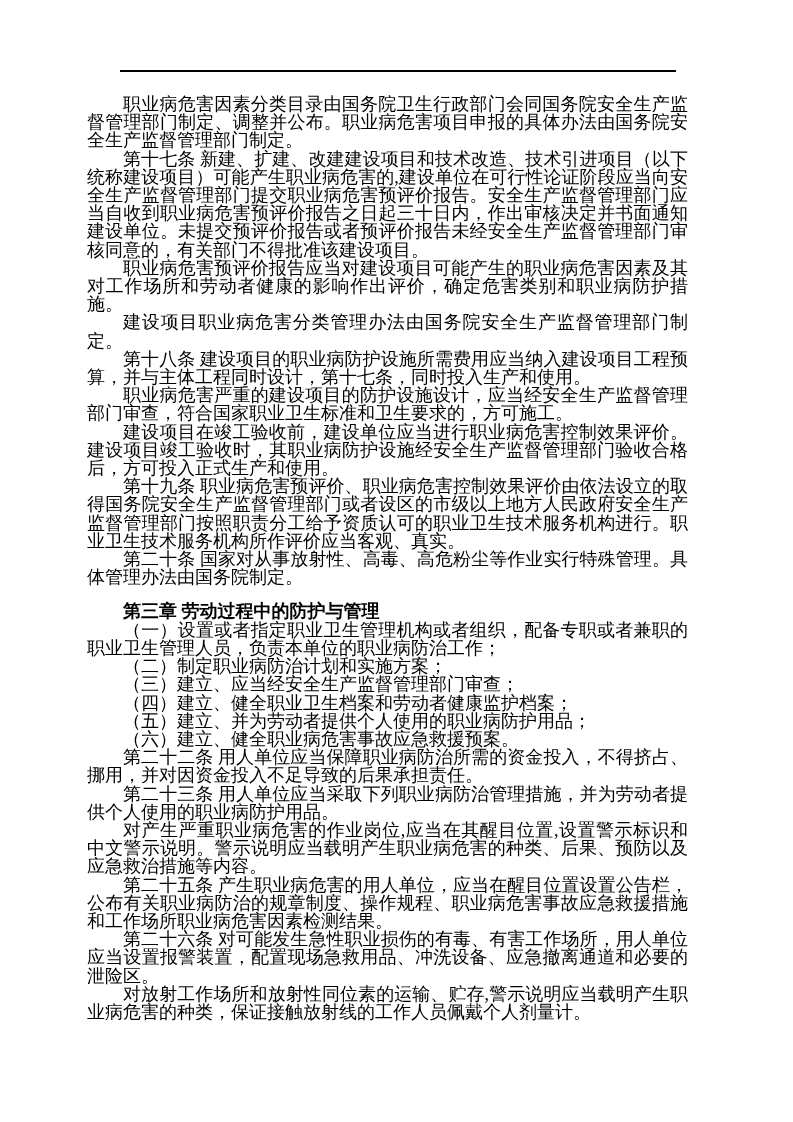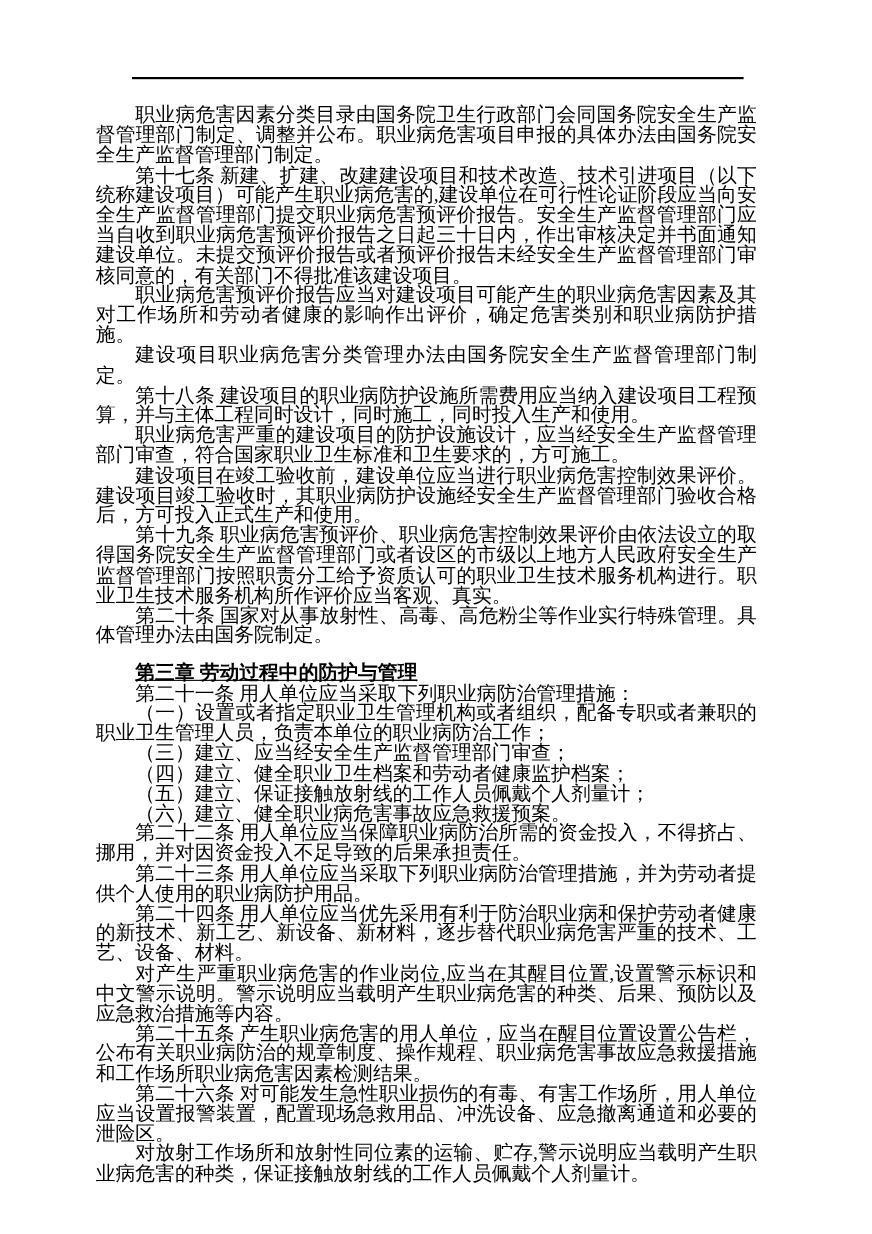--- a/index.html
+++ b/index.html
@@ -36,46 +36,44 @@
     word-break: break-all;
   }
   .para {
     margin: 0;
     text-indent: 2em;
   }
   .chapter-heading {
     margin: 16px 0 0 0;
     text-indent: 2em;
     font-weight: bold;
-    text-decoration: underline;
   }
 </style>
 </head>
 <body>
 
 <div class="page">
   <div class="header-rule"></div>
   <div class="doc-body">
     <p class="para">职业病危害因素分类目录由国务院卫生行政部门会同国务院安全生产监督管理部门制定、调整并公布。职业病危害项目申报的具体办法由国务院安全生产监督管理部门制定。</p>
     <p class="para">第十七条 新建、扩建、改建建设项目和技术改造、技术引进项目（以下统称建设项目）可能产生职业病危害的,建设单位在可行性论证阶段应当向安全生产监督管理部门提交职业病危害预评价报告。安全生产监督管理部门应当自收到职业病危害预评价报告之日起三十日内，作出审核决定并书面通知建设单位。未提交预评价报告或者预评价报告未经安全生产监督管理部门审核同意的，有关部门不得批准该建设项目。</p>
     <p class="para">职业病危害预评价报告应当对建设项目可能产生的职业病危害因素及其对工作场所和劳动者健康的影响作出评价，确定危害类别和职业病防护措施。</p>
     <p class="para">建设项目职业病危害分类管理办法由国务院安全生产监督管理部门制定。</p>
-    <p class="para">第十八条 建设项目的职业病防护设施所需费用应当纳入建设项目工程预算，并与主体工程同时设计，同时施工，同时投入生产和使用。</p>
+    <p class="para">第十八条 建设项目的职业病防护设施所需费用应当纳入建设项目工程预算，并与主体工程同时设计，第十七条，同时投入生产和使用。</p>
     <p class="para">职业病危害严重的建设项目的防护设施设计，应当经安全生产监督管理部门审查，符合国家职业卫生标准和卫生要求的，方可施工。</p>
     <p class="para">建设项目在竣工验收前，建设单位应当进行职业病危害控制效果评价。建设项目竣工验收时，其职业病防护设施经安全生产监督管理部门验收合格后，方可投入正式生产和使用。</p>
     <p class="para">第十九条 职业病危害预评价、职业病危害控制效果评价由依法设立的取得国务院安全生产监督管理部门或者设区的市级以上地方人民政府安全生产监督管理部门按照职责分工给予资质认可的职业卫生技术服务机构进行。职业卫生技术服务机构所作评价应当客观、真实。</p>
     <p class="para">第二十条 国家对从事放射性、高毒、高危粉尘等作业实行特殊管理。具体管理办法由国务院制定。</p>
     <p class="chapter-heading">第三章 劳动过程中的防护与管理</p>
-    <p class="para">第二十一条 用人单位应当采取下列职业病防治管理措施：</p>
     <p class="para">（一）设置或者指定职业卫生管理机构或者组织，配备专职或者兼职的职业卫生管理人员，负责本单位的职业病防治工作；</p>
+    <p class="para">（二）制定职业病防治计划和实施方案；</p>
     <p class="para">（三）建立、应当经安全生产监督管理部门审查；</p>
     <p class="para">（四）建立、健全职业卫生档案和劳动者健康监护档案；</p>
-    <p class="para">（五）建立、保证接触放射线的工作人员佩戴个人剂量计；</p>
+    <p class="para">（五）建立、并为劳动者提供个人使用的职业病防护用品；</p>
     <p class="para">（六）建立、健全职业病危害事故应急救援预案。</p>
     <p class="para">第二十二条 用人单位应当保障职业病防治所需的资金投入，不得挤占、挪用，并对因资金投入不足导致的后果承担责任。</p>
     <p class="para">第二十三条 用人单位应当采取下列职业病防治管理措施，并为劳动者提供个人使用的职业病防护用品。</p>
-    <p class="para">第二十四条 用人单位应当优先采用有利于防治职业病和保护劳动者健康的新技术、新工艺、新设备、新材料，逐步替代职业病危害严重的技术、工艺、设备、材料。</p>
     <p class="para">对产生严重职业病危害的作业岗位,应当在其醒目位置,设置警示标识和中文警示说明。警示说明应当载明产生职业病危害的种类、后果、预防以及应急救治措施等内容。</p>
     <p class="para">第二十五条 产生职业病危害的用人单位，应当在醒目位置设置公告栏，公布有关职业病防治的规章制度、操作规程、职业病危害事故应急救援措施和工作场所职业病危害因素检测结果。</p>
     <p class="para">第二十六条 对可能发生急性职业损伤的有毒、有害工作场所，用人单位应当设置报警装置，配置现场急救用品、冲洗设备、应急撤离通道和必要的泄险区。</p>
     <p class="para">对放射工作场所和放射性同位素的运输、贮存,警示说明应当载明产生职业病危害的种类，保证接触放射线的工作人员佩戴个人剂量计。</p>
   </div>
 </div>
 
 </body></html>

